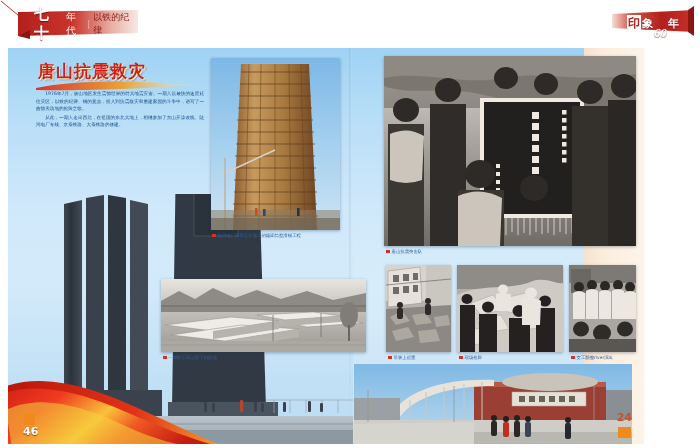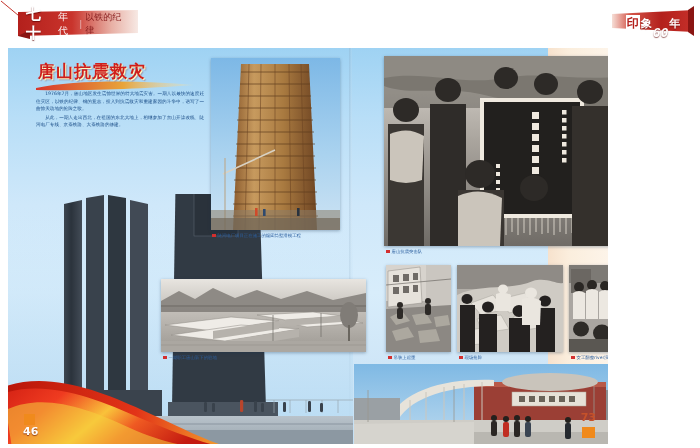--- a/index.html
+++ b/index.html
@@ -14,48 +14,49 @@
   
   .topmargin{position:absolute;left:0;top:0;width:700px;height:48px;background:#fff;z-index:5;}
   .corner-line{position:absolute;left:0;top:0;width:40px;height:34px;z-index:6;}
 
   
   .ribbon{
     position:absolute;left:18px;top:9px;width:120px;height:30px;z-index:8;
   }
   .ribbon-svg{position:absolute;left:0;top:0;}
   .ribbon-txt{
-    position:absolute;left:0;top:0;width:108px;height:30px;
+    position:absolute;left:8px;top:0;width:108px;height:30px;
     display:flex;align-items:center;gap:3px;padding-left:8px;
     box-sizing:border-box;color:#fff;
   }
   .rb-big{font-size:15px;font-weight:bold;letter-spacing:1px;color:#fff;
           text-shadow:0 1px 1px rgba(90,0,0,.7);font-family:"DejaVu Serif","Liberation Serif",serif;}
   .rb-mid{font-size:10px;color:#fff;opacity:.95;}
   .rb-sep{font-size:9px;color:#e8b9b9;}
   .rb-small{font-size:9px;color:#8a2020;font-family:"DejaVu Serif","Liberation Serif",serif;}
 
   
   .ribbon2{position:absolute;left:612px;top:6px;width:82px;height:34px;z-index:8;}
   .ribbon2-txt{
     position:absolute;left:0;top:0;width:82px;height:34px;
     display:flex;align-items:center;justify-content:center;gap:1px;color:#fff;
   }
   .r2-a{font-size:12px;font-weight:bold;background:#fff;color:#b3201c;padding:0 1px;
         font-family:"DejaVu Serif","Liberation Serif",serif;}
   .r2-b{font-size:11px;font-weight:bold;font-family:"DejaVu Serif","Liberation Serif",serif;
         text-shadow:0 1px 1px rgba(90,0,0,.6);}
   .r2-c{font-size:13px;font-weight:bold;font-style:italic;
-        font-family:Liberation Mono, monospace;text-shadow:0 1px 1px rgba(90,0,0,.6);margin-top:20px;}
+        font-family:Liberation Serif, serif;text-shadow:0 1px 1px rgba(90,0,0,.6);margin-top:20px;}
 
   
   .spread{
     position:absolute;left:8px;top:46px;width:600px;height:398px;z-index:2;
     background:linear-gradient(to bottom,#9ed2f3 0%,#b8def7 18%,#cfe8fa 40%,#d8edfb 62%,#cfe6f7 80%,#c3dff4 100%);
     overflow:hidden;
+    padding-left:36px;
   }
   
   .cream{
     position:absolute;right:0;top:0;width:60px;height:398px;
     background:linear-gradient(to right,#f7e2cd 0%,#fbeedd 35%,#fdf4e9 100%);
   }
   .gutter{
     position:absolute;left:341px;top:0;width:3px;height:398px;
     background:linear-gradient(to right,rgba(120,150,175,.25),rgba(255,255,255,.1));
   }
@@ -623,18 +624,18 @@
         <path d="M-10,40 C34,18 90,38 138,60 C172,74 202,86 226,90 L-10,90 Z" fill="url(#fg1)"></path>
         <path d="M4,52 C40,34 86,50 128,70 C154,82 180,88 200,90 L10,90 Z" fill="#f6cf3e" opacity=".55"></path>
       </svg>
     </div>
 
     <div class="pgnum pgnum-l">
       <span class="chip"></span>
       <span class="n">46</span>
     </div>
     <div class="pgnum pgnum-r">
-      <span>73</span>
+      <span>24</span>
       <span class="chip"></span>
     </div>
 
   </div>
 </div>
 
 </body></html>

